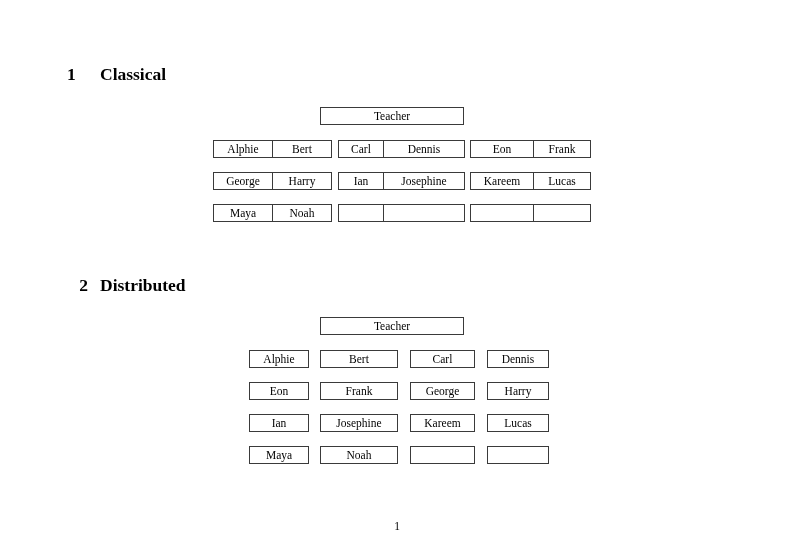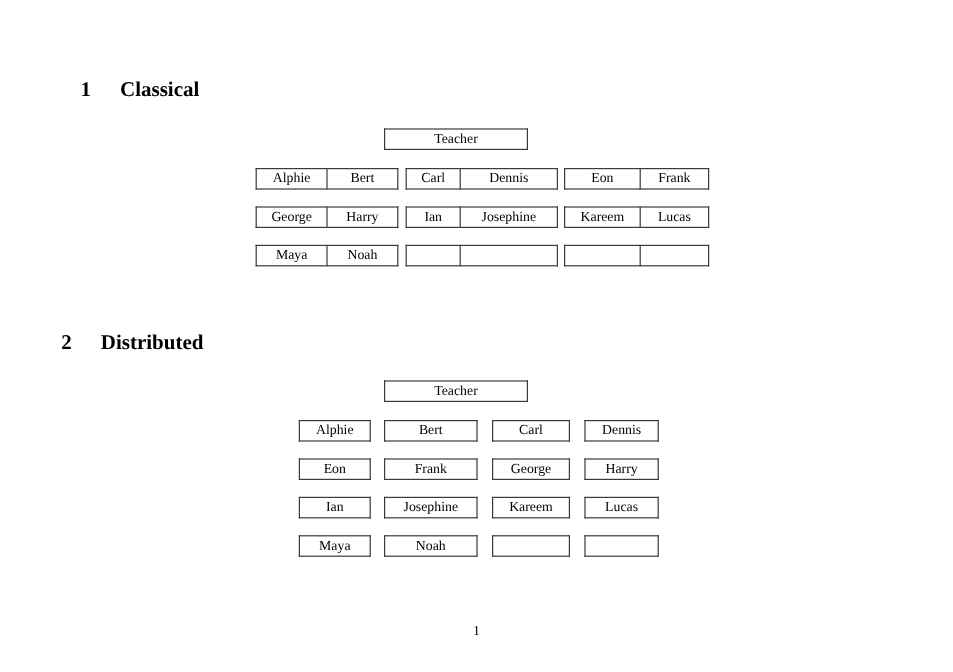--- a/index.html
+++ b/index.html
@@ -29,21 +29,21 @@
     font-weight: bold;
     font-size: 17.5px;
     line-height: 1;
     white-space: nowrap;
   }
   .section-heading .sec-num {
     display: inline-block;
     width: 33px;
   }
   #heading-classical   { left: 67px; top: 66px; }
-  #heading-distributed { left: 51px; top: 277px; }
+  #heading-distributed { left: 67px; top: 277px; text-align: center; }
 
   
   .grid-table {
     position: absolute;
     border-collapse: collapse;
     table-layout: fixed;
     background: #ffffff;
   }
   .grid-table td {
     border: 1px solid #3a3a3a;
@@ -51,21 +51,21 @@
     padding: 0 3px;
     text-align: center;
     vertical-align: middle;
     font-size: 11.5px;
     line-height: 16px;
     white-space: nowrap;
     background: #ffffff;
   }
 
   
-  .teacher-box { width: 120px; }
+  .teacher-box { width: 144px; }
   #classical-teacher   { left: 320px; top: 107px; }
   #distributed-teacher { left: 320px; top: 317px; }
 
   
   .pair-table td { height: 16px; }
 
   
   .grp1 { left: 213px; }
   .grp1 td:nth-child(1) { width: 52px; }
   .grp1 td:nth-child(2) { width: 52px; }

